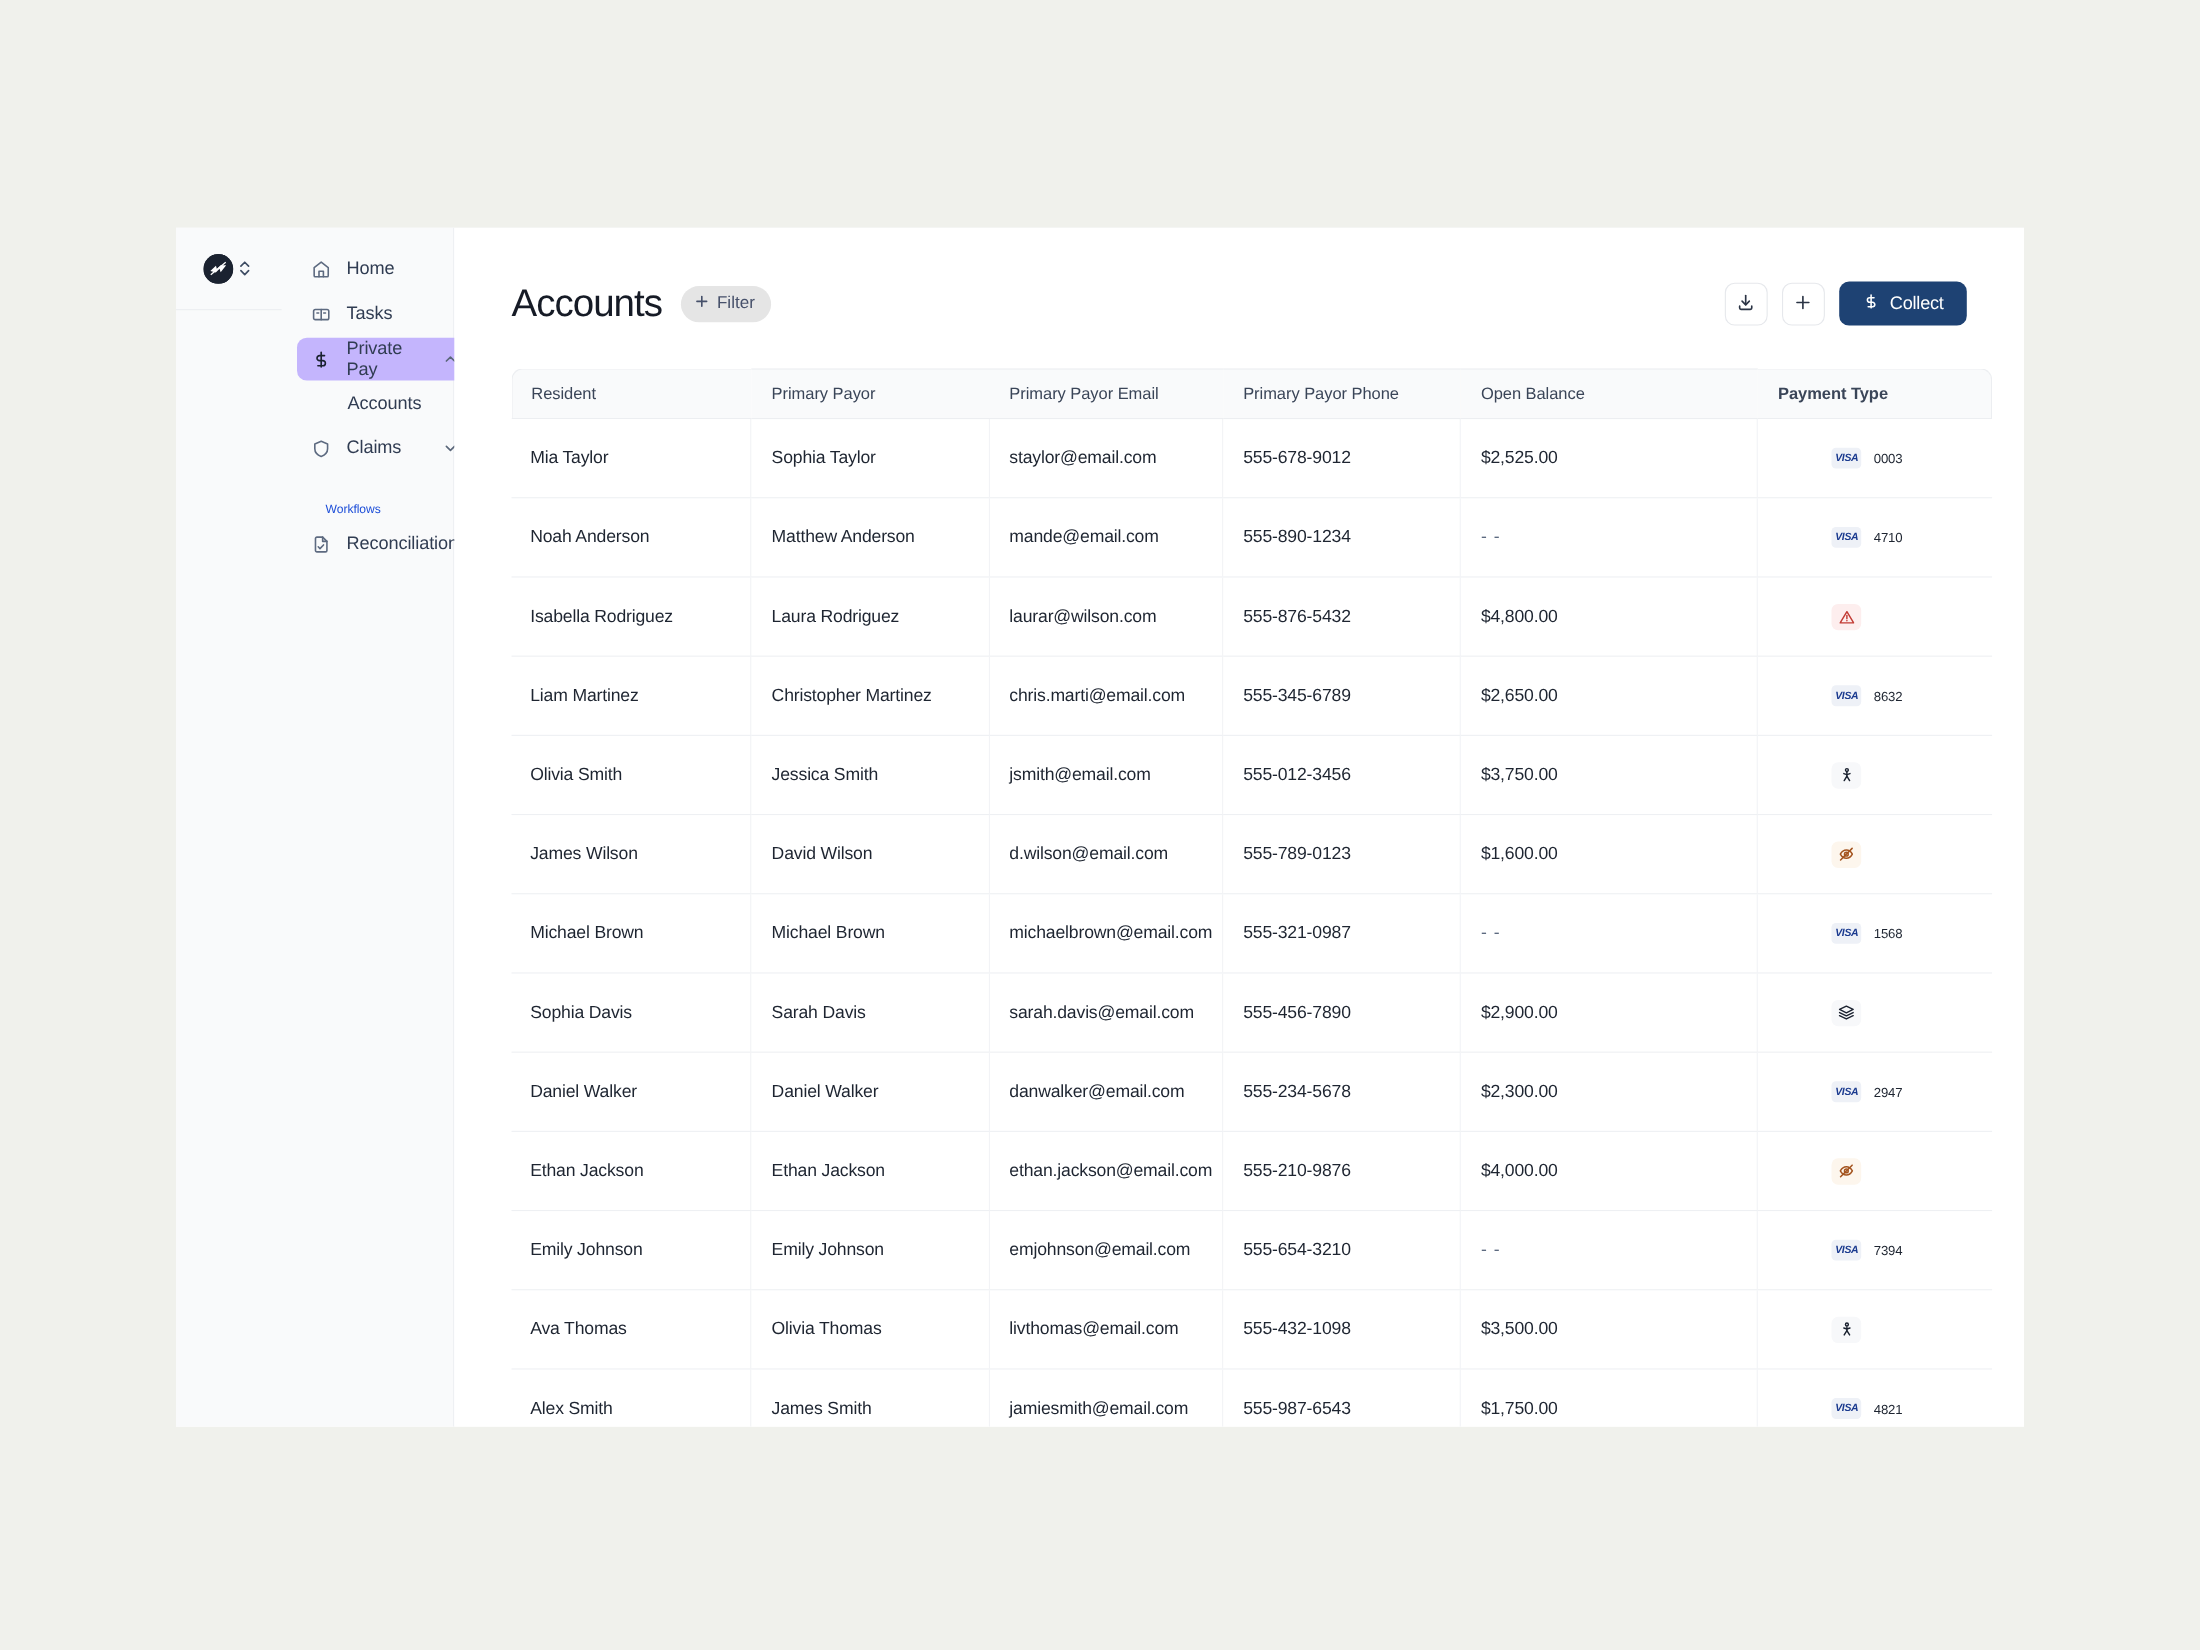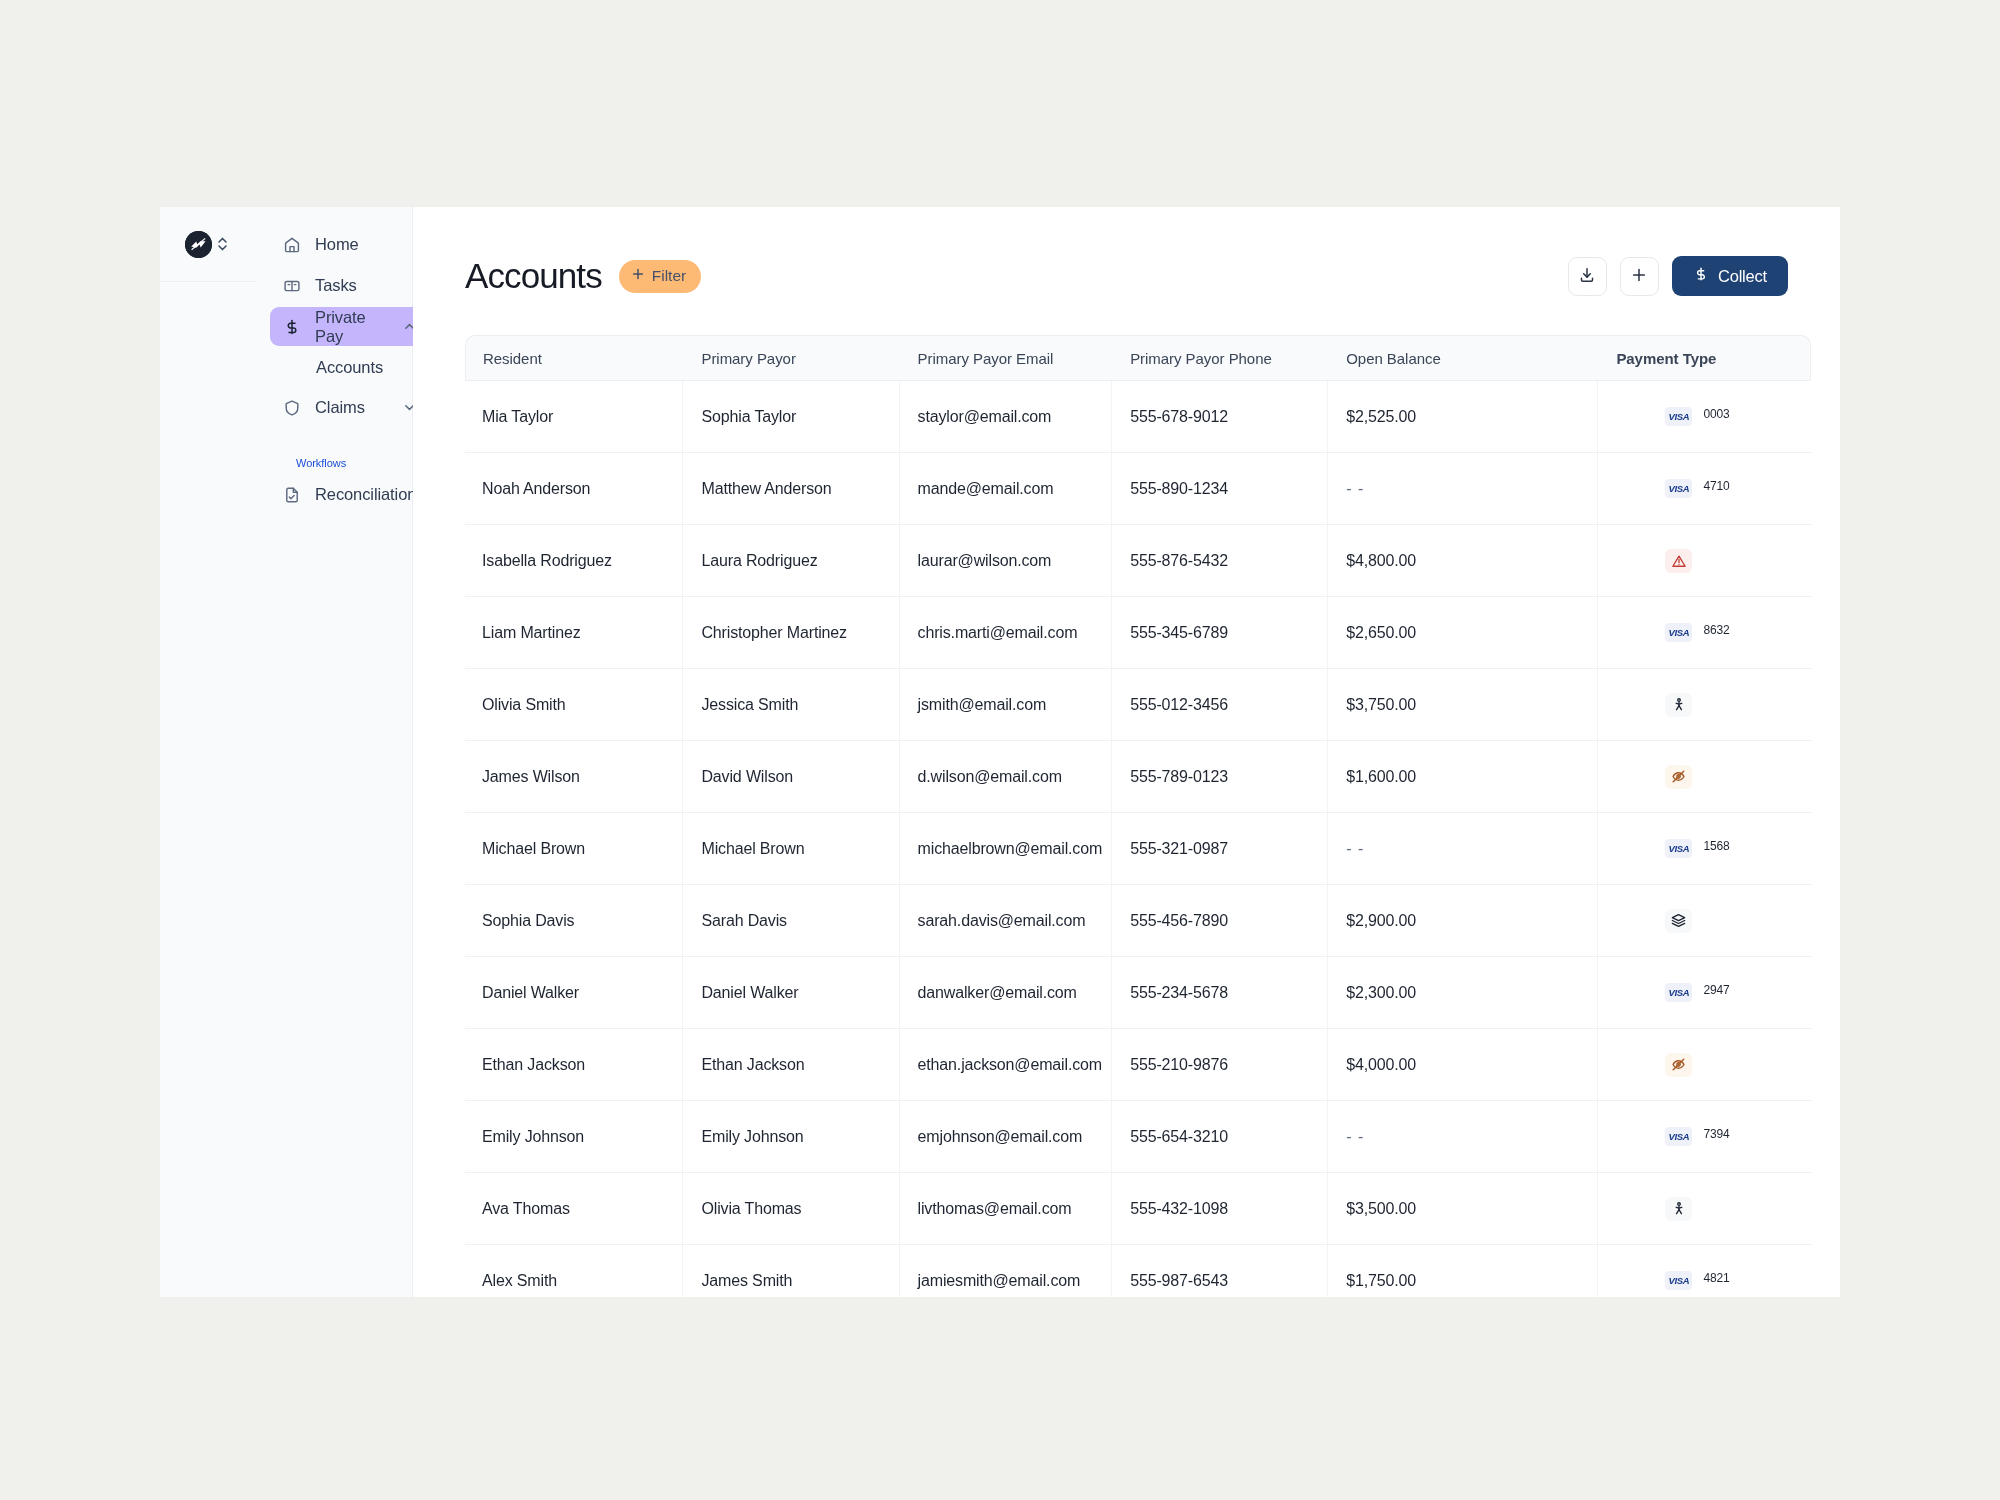--- a/index.html
+++ b/index.html
@@ -106,21 +106,21 @@
     font-size: 35px;
     font-weight: 400;
     color: #161b26;
     letter-spacing: -0.9px;
   }
   .filter-btn {
     margin-left: 17px;
     height: 33px;
     padding: 0 15px 0 12px;
     border-radius: 17px;
-    background: #fdba74;
+    background: #e5e5e5;
     display: flex; align-items: center; gap: 7px;
     font-size: 15.5px;
     color: #46506a;
     border: none;
     cursor: pointer;
     font-family: inherit;
   }
   .head-actions {
     margin-left: auto;
     display: flex; align-items: center; gap: 13px;
@@ -198,21 +198,21 @@
   .c-payor     { width: 184px; }
   .c-email     { width: 181px; }
   .c-phone     { width: 184px; }
   .c-balance   { width: 230px; margin-top: 20px; }
   .c-paytype   { width: 181px; }
   th.c-paytype { padding-left: 57px; }
   .dash { color: #5d6a80; letter-spacing: 1px; }
 
   
   .pay-inner {
-    display: flex; gap: 11px;
+    display: flex; align-items: center; gap: 11px;
     padding-left: 49px;
   }
   .visa-badge {
     width: 27px; height: 19px;
     border-radius: 4px;
     background: #eef1f7;
     display: flex; align-items: center; justify-content: center;
     font-size: 9.5px;
     font-weight: bold;
     font-style: italic;

